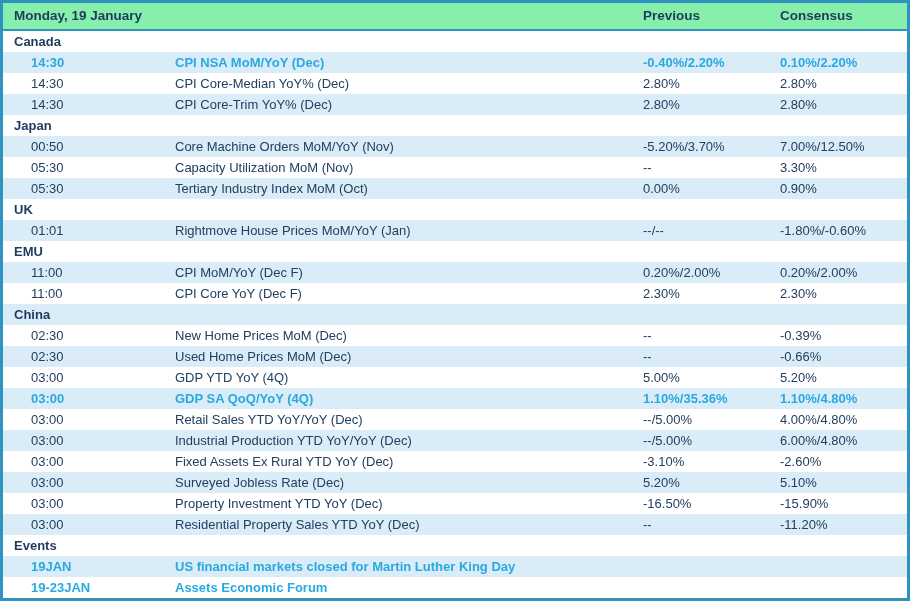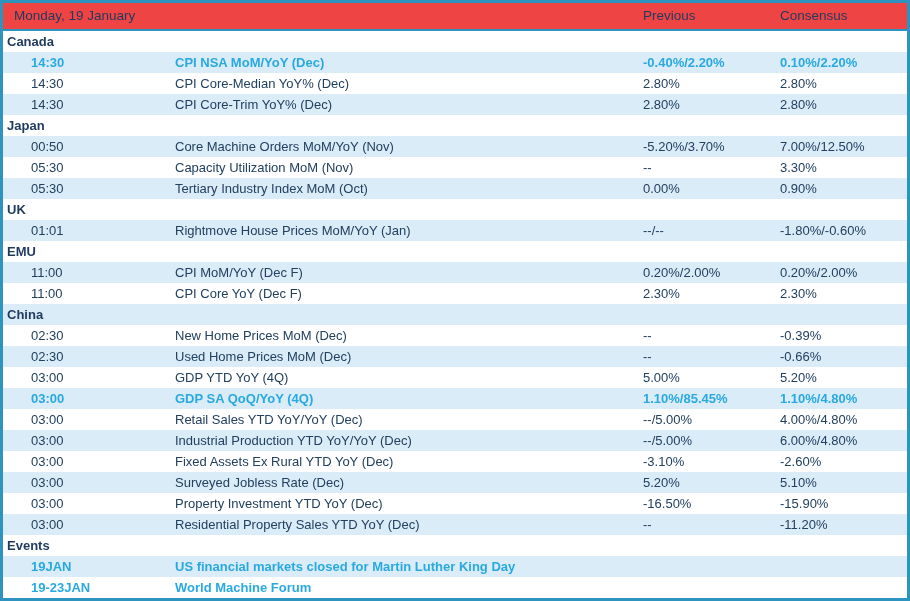--- a/index.html
+++ b/index.html
@@ -15,45 +15,45 @@
     box-sizing: border-box;
     border: 3px solid #2E93BE;
     background: #ffffff;
     overflow: hidden;
   }
   .hdr-row {
     display: grid;
     grid-template-columns: 172px 468px 137px 1fr;
     height: 26px;
     line-height: 26px;
-    background: #ef4444;
+    background: #86efac;
     border-bottom: 2px solid #2E93BE;
     color: #1F3A5E;
     font-size: 13.5px;
-    font-weight: 400;
+    font-weight: 700;
   }
   .hdr-date { grid-column: 1 / span 2; padding-left: 11px; }
   .row {
     display: grid;
     grid-template-columns: 172px 468px 137px 1fr;
     height: 21px;
     line-height: 21px;
     font-size: 13px;
     color: #22405F;
     background: #ffffff;
   }
   .row.shade { background: #DAECF7; }
   .cell {
     overflow: hidden;
     white-space: nowrap;
   }
   .cell.time { padding-left: 28px; }
   .cell.section-label {
     grid-column: 1 / span 4;
-    padding-left: 4px;
+    padding-left: 11px;
     font-weight: 700;
     color: #1F3A5E;
   }
   .row.highlight .cell {
     color: #29A9E0;
     font-weight: 700;
   }
 </style>
 </head>
 <body>
@@ -148,21 +148,21 @@
       </div>
       <div class="row">
         <div class="cell time">03:00</div>
         <div class="cell event">GDP YTD YoY (4Q)</div>
         <div class="cell consensus">5.00%</div>
         <div class="cell previous">5.20%</div>
       </div>
       <div class="row shade highlight">
         <div class="cell time">03:00</div>
         <div class="cell event">GDP SA QoQ/YoY (4Q)</div>
-        <div class="cell consensus">1.10%/85.45%</div>
+        <div class="cell consensus">1.10%/35.36%</div>
         <div class="cell previous">1.10%/4.80%</div>
       </div>
       <div class="row">
         <div class="cell time">03:00</div>
         <div class="cell event">Retail Sales YTD YoY/YoY (Dec)</div>
         <div class="cell consensus">--/5.00%</div>
         <div class="cell previous">4.00%/4.80%</div>
       </div>
       <div class="row shade">
         <div class="cell time">03:00</div>
@@ -198,18 +198,18 @@
         <div class="cell section-label">Events</div>
       </div>
       <div class="row shade highlight">
         <div class="cell time">19JAN</div>
         <div class="cell event">US financial markets closed for Martin Luther King Day</div>
         <div class="cell consensus"></div>
         <div class="cell previous"></div>
       </div>
       <div class="row highlight">
         <div class="cell time">19-23JAN</div>
-        <div class="cell event">World Machine Forum</div>
+        <div class="cell event">Assets Economic Forum</div>
         <div class="cell consensus"></div>
         <div class="cell previous"></div>
       </div>
     </div>
 </div>
 
 </body></html>

